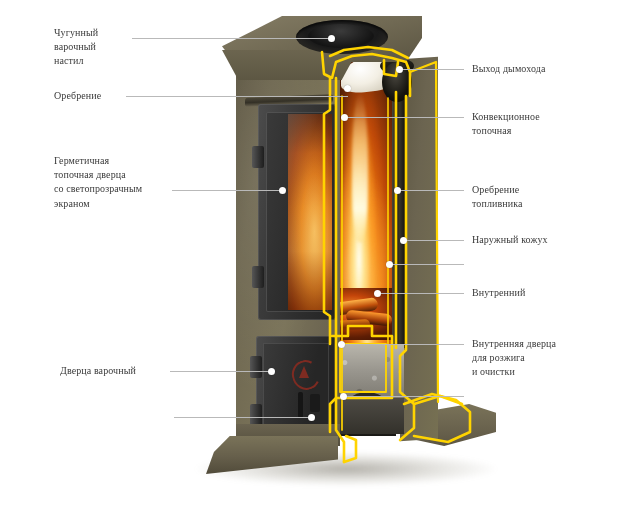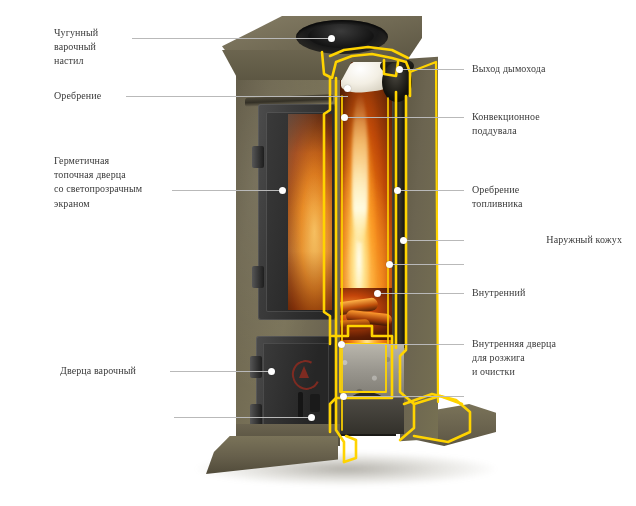--- a/index.html
+++ b/index.html
@@ -418,26 +418,26 @@
 топочная дверца
 со светопрозрачным
 экраном</div>
 
   <div class="label left" style="left:60px;top:364px;width:120px;">Дверца варочный</div>
 
 
   <div class="label right" style="left:472px;top:62px;width:150px;">Выход дымохода</div>
 
   <div class="label right" style="left:472px;top:110px;width:150px;">Конвекционное
-поддувала</div>
+топочная</div>
 
   <div class="label right" style="left:472px;top:183px;width:150px;">Оребрение
 топливника</div>
 
-  <div class="label right" style="left:472px;top:233px;width:150px;text-align:right;">Наружный кожух</div>
+  <div class="label right" style="left:472px;top:233px;width:150px;">Наружный кожух</div>
 
 
   <div class="label right" style="left:472px;top:286px;width:150px;">Внутренний</div>
 
   <div class="label right" style="left:472px;top:337px;width:152px;">Внутренняя дверца
 для розжига
 и очистки</div>
 
 
 </div>

